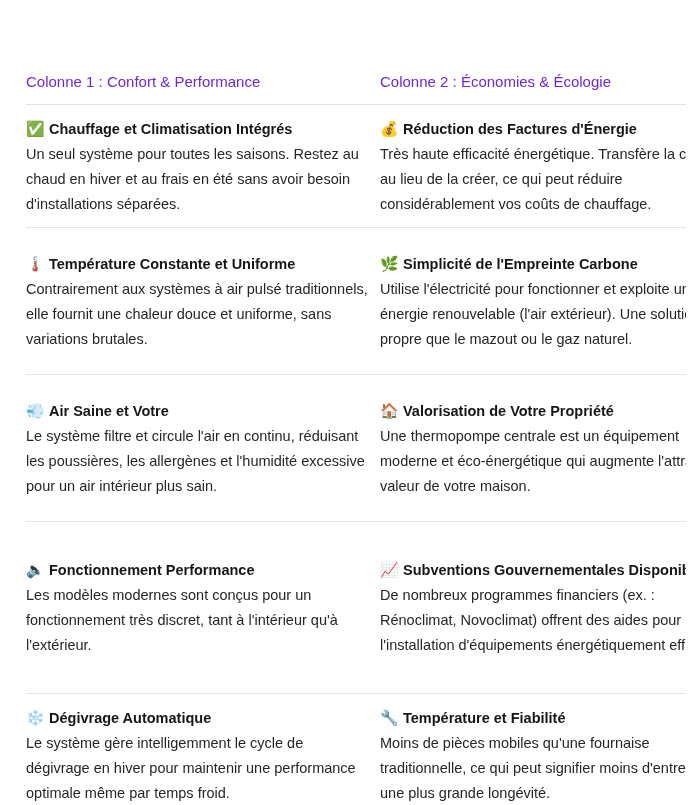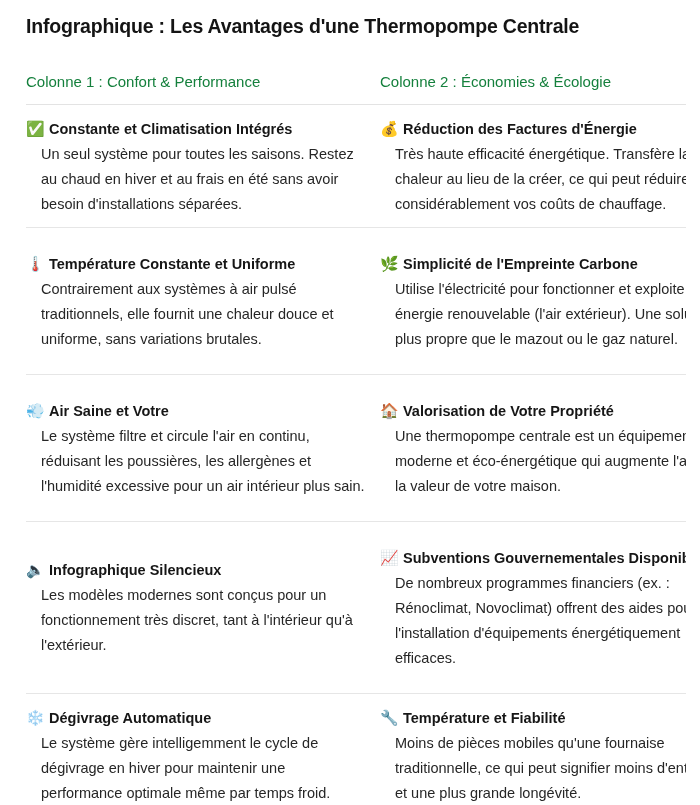--- a/index.html
+++ b/index.html
@@ -43,21 +43,21 @@
       border-collapse: collapse;
       width: 720px;
       table-layout: fixed;
     }
     col.c1 { width: 354px; }
     col.c2 { width: 366px; }
     th {
       text-align: left;
       font-weight: normal;
       font-size: 15px;
-      color: #15803d;
+      color: #6d28d9;
       height: 34px;
       padding: 0 0 0 0;
       vertical-align: top;
       border-bottom: 1px solid #e3e3e3;
     }
     th span { display: block; padding-top: 3px; }
     td {
       vertical-align: middle;
       padding: 0;
       border-bottom: 1px solid #e6e6e6;
@@ -71,32 +71,31 @@
       color: #161616;
       display: block;
     }
     .feat-title .icon {
       display: inline-block;
       width: 18px;
       margin-right: 5px;
       font-weight: normal;
       font-size: 15px;
     }
-    .feat-desc { display: block; margin-left: 15px; }
+    .feat-desc { display: block; }
     tr.r1 td { height: 122px; }
     tr.r2 td { height: 146px; }
     tr.r3 td { height: 146px; }
     tr.r4 td { height: 171px; }
     tr.r5 td { height: 122px; }
   </style>
 </head>
 <body>
 
 <div class="page">
-  <h1 class="title">Infographique : Les Avantages d'une Thermopompe Centrale</h1>
 
   <div class="table-clip">
     <table>
       <colgroup>
           <col class="c1">
           <col class="c2">
         </colgroup>
       <thead>
         <tr>
           <th>
@@ -104,21 +103,21 @@
             </th>
           <th>
               <span>Colonne 2 : Économies &amp; Écologie</span>
             </th>
         </tr>
       </thead>
       <tbody>
         <tr class="r1">
           <td>
               <div class="cell">
-            <span class="feat-title"><span class="icon">✅</span><span>Constante et Climatisation Intégrés</span></span>
+            <span class="feat-title"><span class="icon">✅</span><span>Chauffage et Climatisation Intégrés</span></span>
             <span class="feat-desc">Un seul système pour toutes les saisons. Restez au chaud en hiver et au frais en été sans avoir besoin d'installations séparées.</span>
           </div>
             </td>
           <td>
               <div class="cell">
             <span class="feat-title"><span class="icon">💰</span><span>Réduction des Factures d'Énergie</span></span>
             <span class="feat-desc">Très haute efficacité énergétique. Transfère la chaleur au lieu de la créer, ce qui peut réduire considérablement vos coûts de chauffage.</span>
           </div>
             </td>
         </tr>
@@ -146,21 +145,21 @@
           <td>
               <div class="cell">
             <span class="feat-title"><span class="icon">🏠</span><span>Valorisation de Votre Propriété</span></span>
             <span class="feat-desc">Une thermopompe centrale est un équipement moderne et éco-énergétique qui augmente l'attrait et la valeur de votre maison.</span>
           </div>
             </td>
         </tr>
         <tr class="r4">
           <td>
               <div class="cell">
-            <span class="feat-title"><span class="icon">🔈</span><span>Infographique Silencieux</span></span>
+            <span class="feat-title"><span class="icon">🔈</span><span>Fonctionnement Performance</span></span>
             <span class="feat-desc">Les modèles modernes sont conçus pour un fonctionnement très discret, tant à l'intérieur qu'à l'extérieur.</span>
           </div>
             </td>
           <td>
               <div class="cell">
             <span class="feat-title"><span class="icon">📈</span><span>Subventions Gouvernementales Disponibles</span></span>
             <span class="feat-desc">De nombreux programmes financiers (ex. : Rénoclimat, Novoclimat) offrent des aides pour l'installation d'équipements énergétiquement efficaces.</span>
           </div>
             </td>
         </tr>

